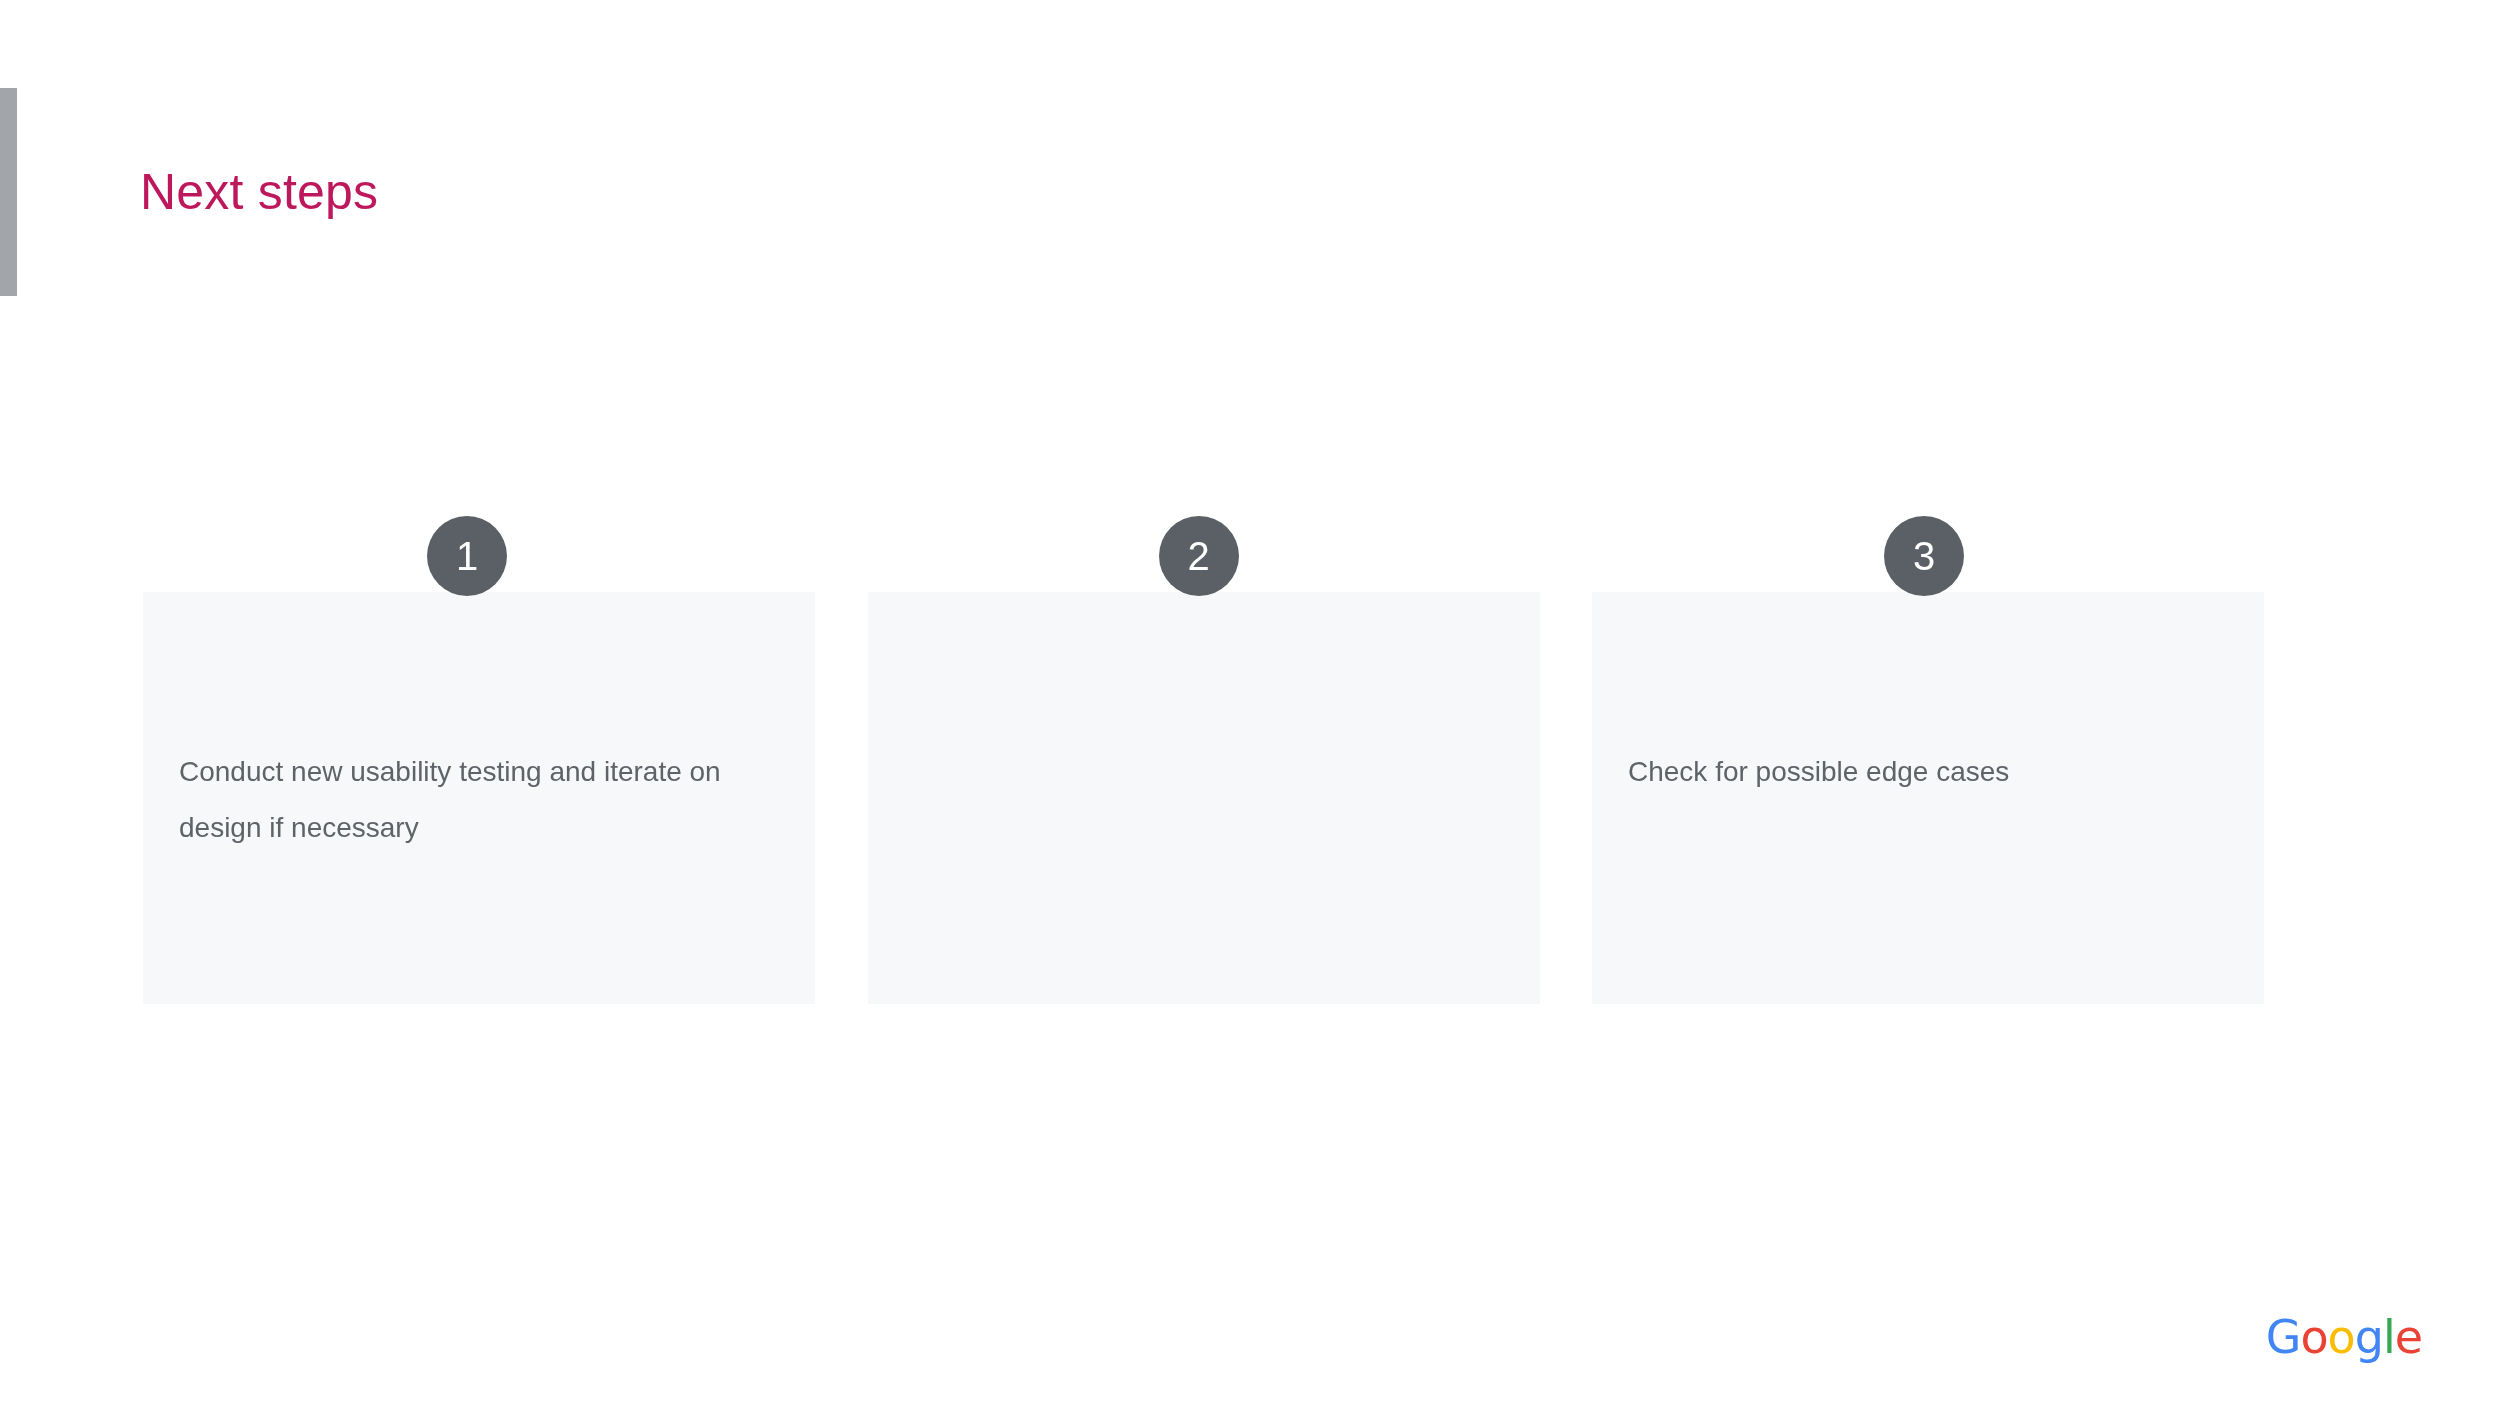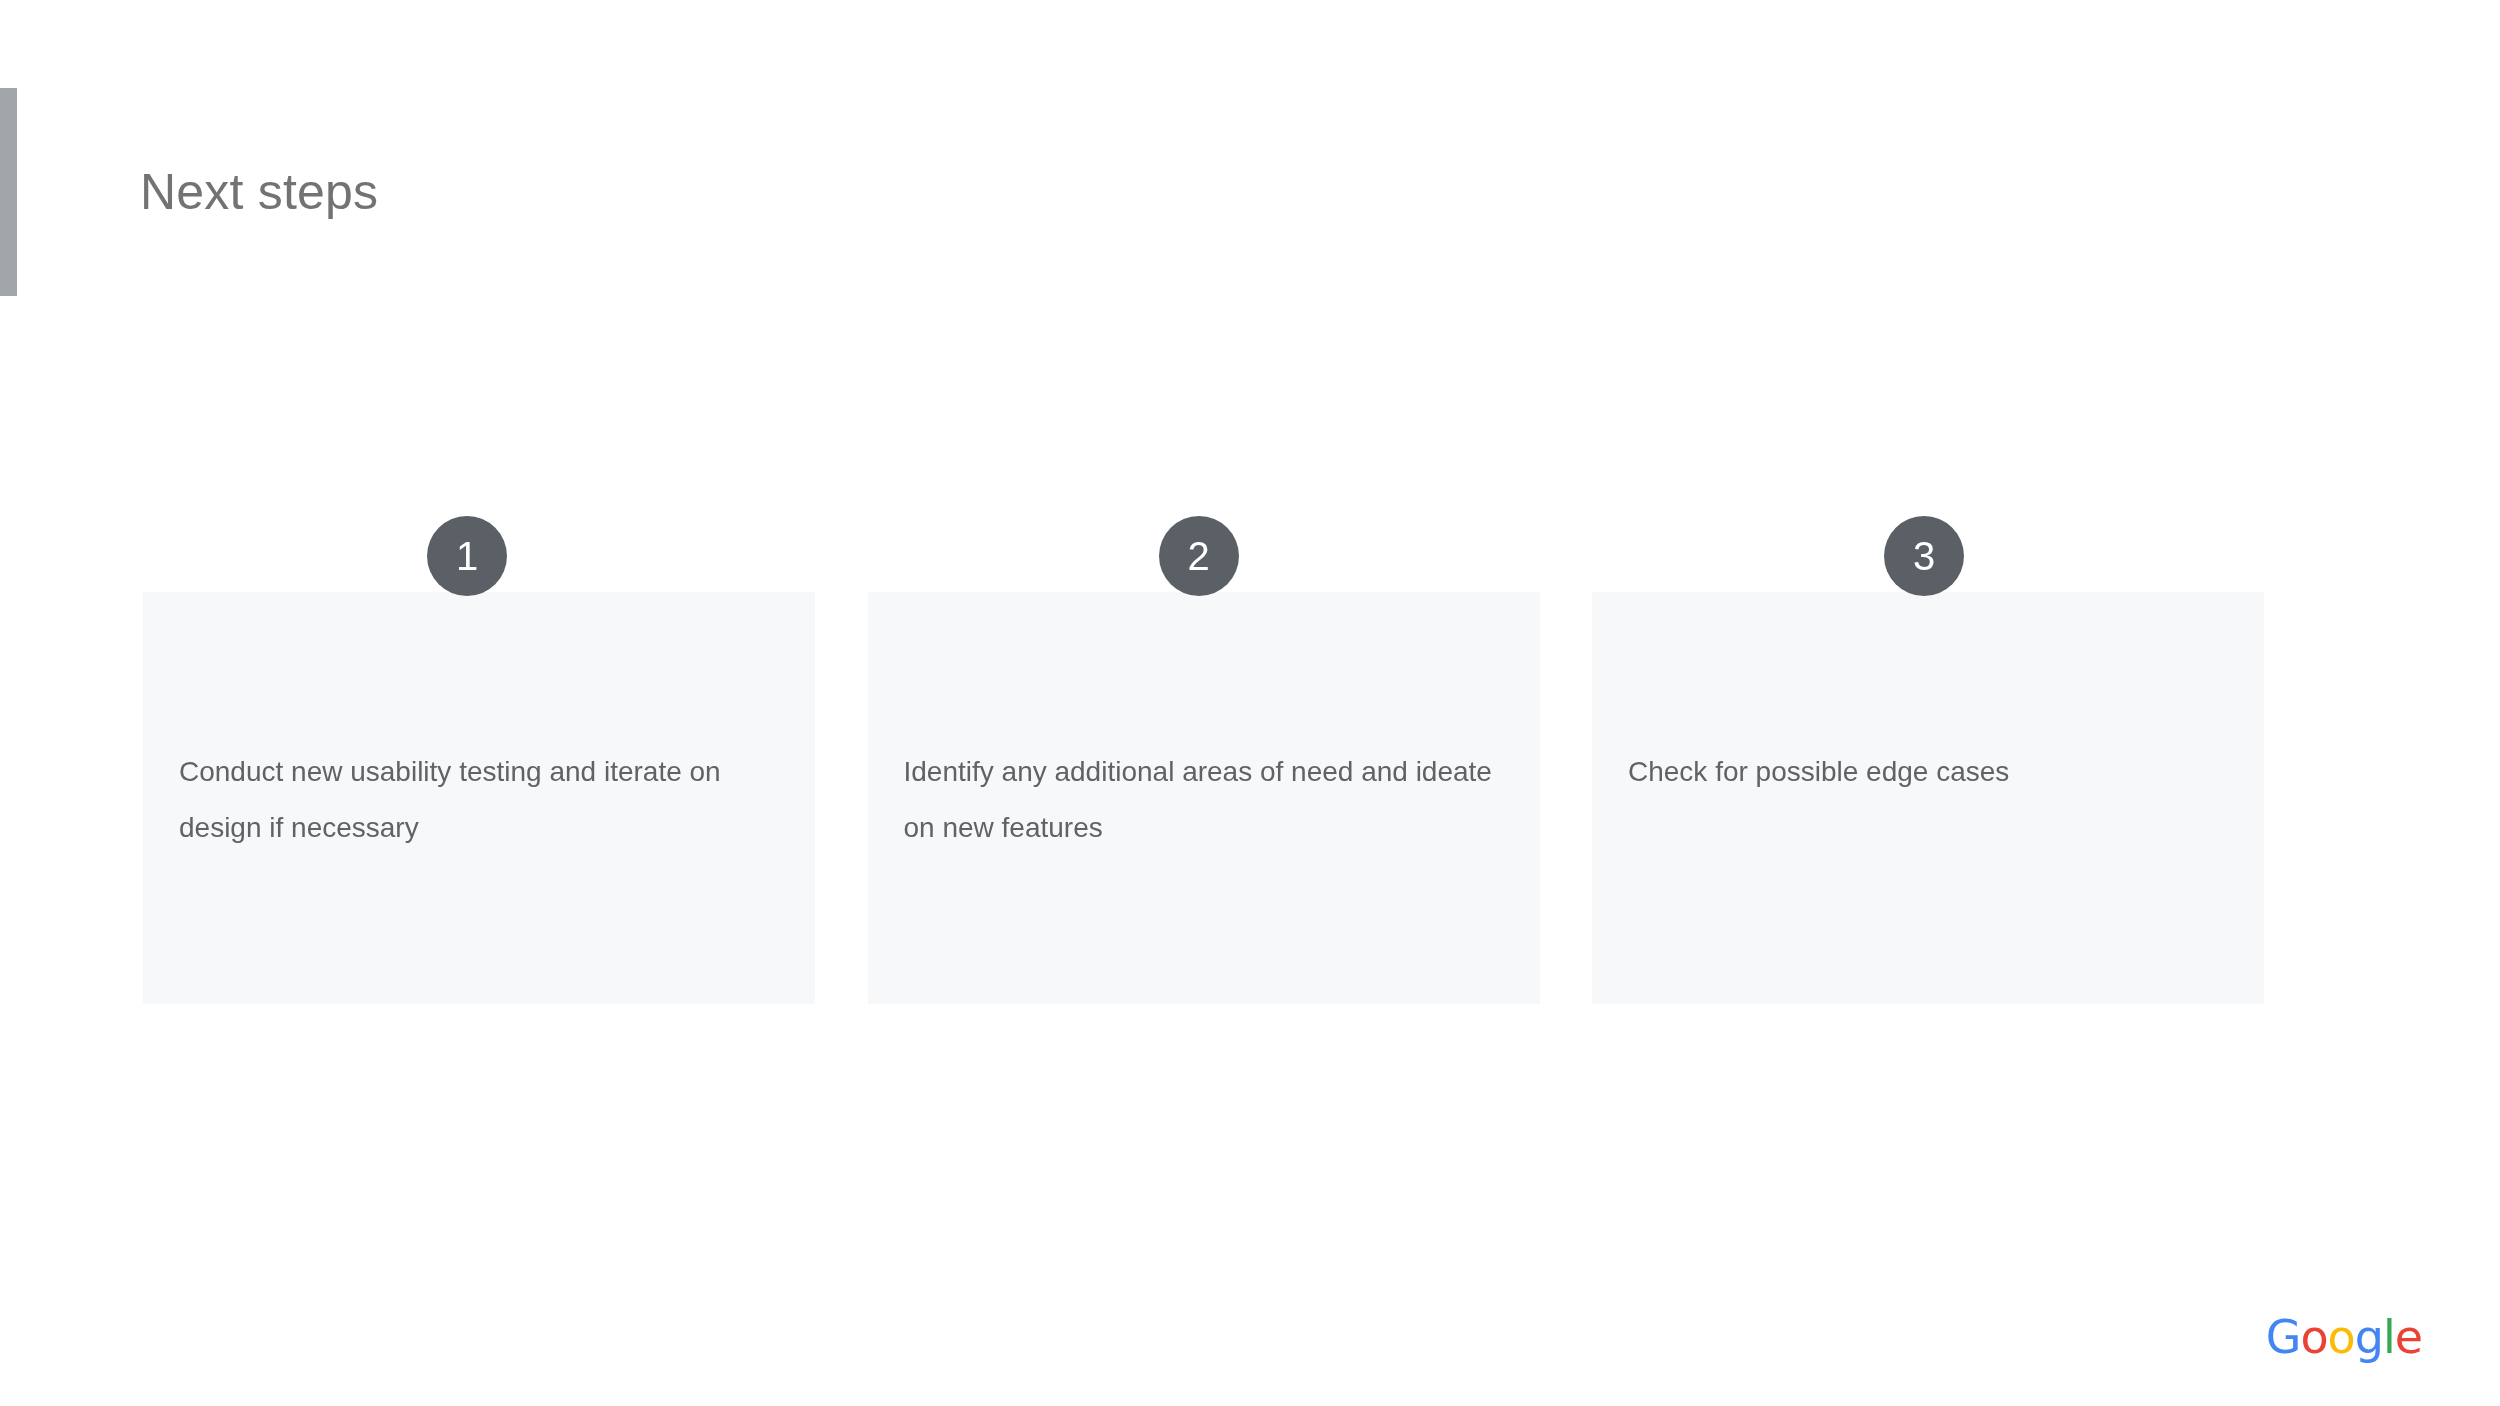--- a/index.html
+++ b/index.html
@@ -122,34 +122,33 @@
   }
   .google-logo span { display: inline; }
 </style>
 </head>
 <body>
 
 <div class="slide">
 
   <div class="accent-bar" style="background: rgb(162, 166, 171);"></div>
 
-  <div class="slide-title" style="color: #737373;">Next steps</div>
+  <div class="slide-title" style="color: #be185d;">Next steps</div>
 
   <div class="steps-row">
 
     <div class="step">
       <div class="step-card" style="background: rgb(246, 248, 249);"></div>
       <div class="step-badge" style="background: rgb(91, 96, 102);">1</div>
       <div class="step-text">Conduct new usability testing and iterate on design if necessary</div>
     </div>
 
     <div class="step">
       <div class="step-card" style="background: rgb(246, 248, 249);"></div>
       <div class="step-badge" style="background: rgb(91, 96, 102);">2</div>
-      <div class="step-text">Identify any additional areas of need and ideate on new features</div>
     </div>
 
     <div class="step">
       <div class="step-card" style="background: rgb(246, 248, 249);"></div>
       <div class="step-badge" style="background: rgb(91, 96, 102);">3</div>
       <div class="step-text">Check for possible edge cases</div>
     </div>
 
   </div>
 

